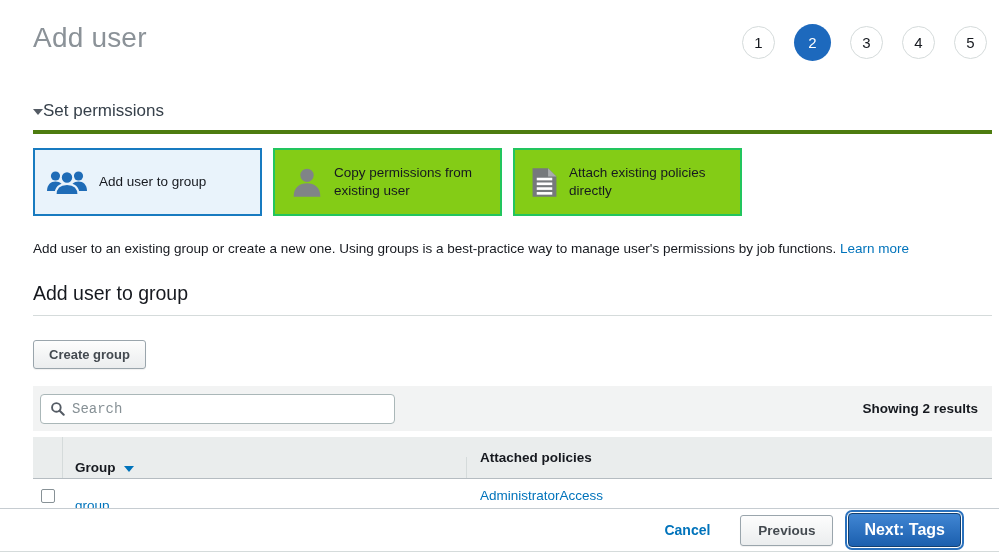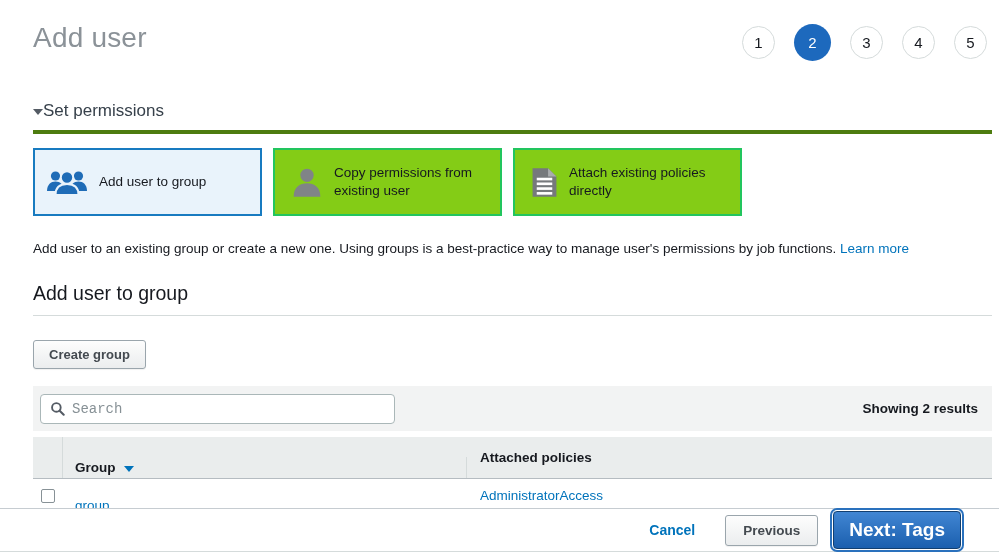--- a/index.html
+++ b/index.html
@@ -57,21 +57,21 @@
   .trow { height:34px; display:flex; align-items:stretch; border-bottom:1px solid #dfe3e6; background:#fff; }
   .checkbox { width:14px; height:14px; border:1px solid #879196; border-radius:2px; background:#fff; cursor:pointer; }
   .cell-link { font-size:13.5px; }
   .joiner { font-size:13.5px; color:#16191f; }
 
   
   .footer { position:absolute; left:0; right:0; top:508px; height:44px; background:#fff; border-top:1px solid #c6ccd1; border-bottom:1px solid #d5dbdb;
             display:flex; align-items:center; justify-content:flex-end; padding-right:38px; }
   .cancel-link { font-size:14px; font-weight:bold; color:#0073bb; margin-right:30px; cursor:pointer;margin-left:20px; }
   .btn-secondary { padding:7px 17px; font-size:13.5px; }
-  .btn-primary { margin-left:15px; padding:7px 15px; font-size:19px; font-weight:bold; color:#fff;
+  .btn-primary { margin-left:15px; padding:7px 15px; font-size:16px; font-weight:bold; color:#fff;
                  background:linear-gradient(#4186d3,#1b5fae); border:1px solid #123f70; border-radius:4px; cursor:pointer;
                  box-shadow:0 0 0 1px #fff, 0 0 0 3px #2a71bd; font-family:"Liberation Sans", sans-serif; }
   svg { display:block; }
 </style>
 </head>
 <body>
 
 <div class="page">
   <div class="main">
 

